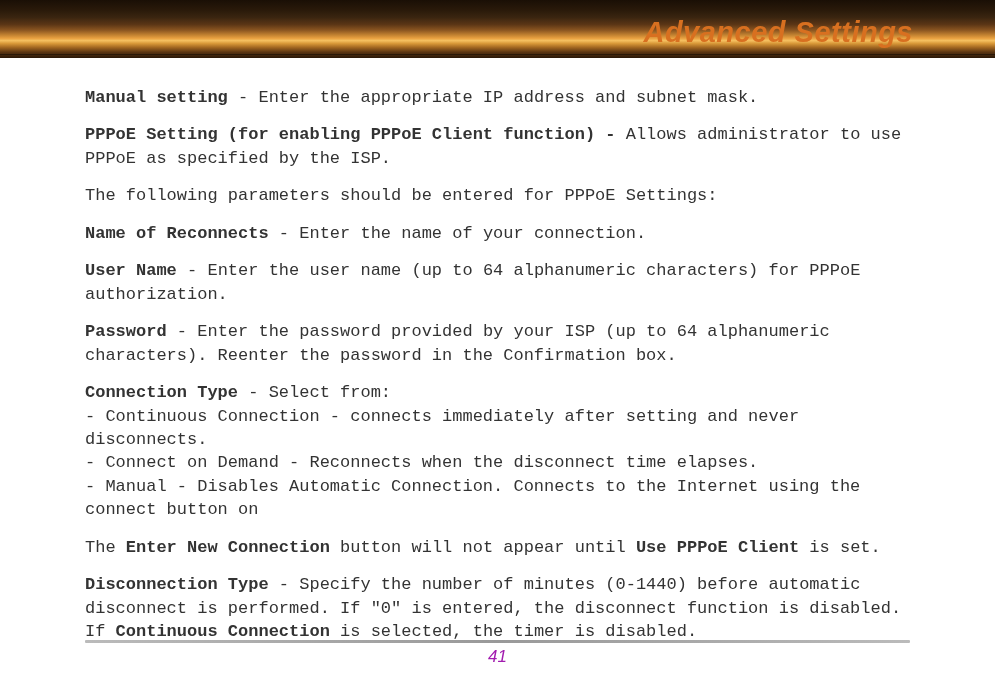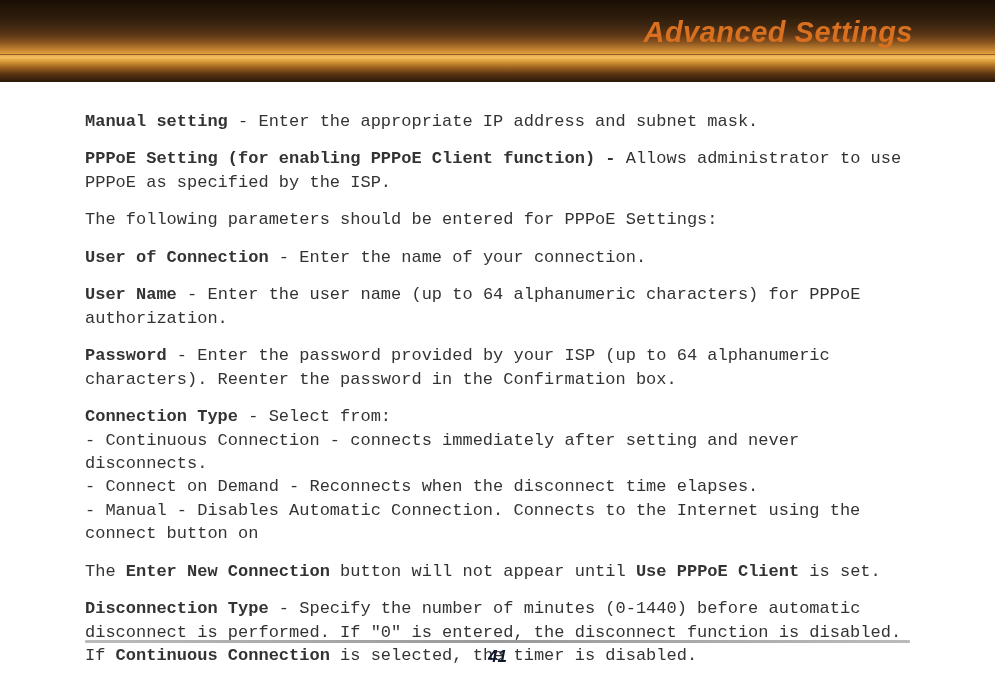--- a/index.html
+++ b/index.html
@@ -6,21 +6,21 @@
     body {
       width: 995px;
       height: 673px;
       font-family: Arial, Helvetica, sans-serif;
       background: #fff;
       position: relative;
       overflow: hidden;
     }
     .header-band {
       width: 100%;
-      height: 82px;
+      height: 58px;
       background: linear-gradient(to bottom,
         #1a0f05 0%,
         #2a1a0a 18%,
         #3a2510 30%,
         #5a3515 42%,
         #8a5520 52%,
         #c08030 60%,
         #e8a040 66%,
         #f5c060 70%,
         #d89838 75%,
@@ -67,23 +67,23 @@
       background: linear-gradient(to right, #bbb 0%, #999 50%, #bbb 100%);
       border-radius: 1px;
     }
     .page-number {
       position: absolute;
       bottom: 6px;
       left: 0;
       right: 0;
       text-align: center;
       font-size: 17px;
-      font-weight: bold;
+      font-weight: normal;
       font-style: italic;
-      color: #0f172a;
+      color: #a21caf;
     }
   </style>
 </head>
 <body>
 
 <div class="header-band">
   <div class="header-title">Advanced Settings</div>
   <div class="header-line-dark"></div>
 </div>
 
@@ -93,21 +93,21 @@
     <span class="bold">Manual setting</span><span> - Enter the appropriate IP address and subnet mask.</span>
   </div>
 
   <div class="para">
     <span class="bold">PPPoE Setting (for enabling PPPoE Client function) - </span><span>Allows administrator to use PPPoE as specified by the ISP.</span>
   </div>
 
   <div class="para">The following parameters should be entered for PPPoE Settings:</div>
 
   <div class="para">
-    <span class="bold">User of Connection</span><span> - Enter the name of your connection.</span>
+    <span class="bold">Name of Reconnects</span><span> - Enter the name of your connection.</span>
   </div>
 
   <div class="para">
     <span class="bold">User Name</span><span> - Enter the user name (up to 64 alphanumeric characters) for PPPoE authorization.</span>
   </div>
 
   <div class="para">
     <span class="bold">Password</span><span> - Enter the password provided by your ISP (up to 64 alphanumeric characters).  Reenter the password in the Confirmation box.</span>
   </div>
 

